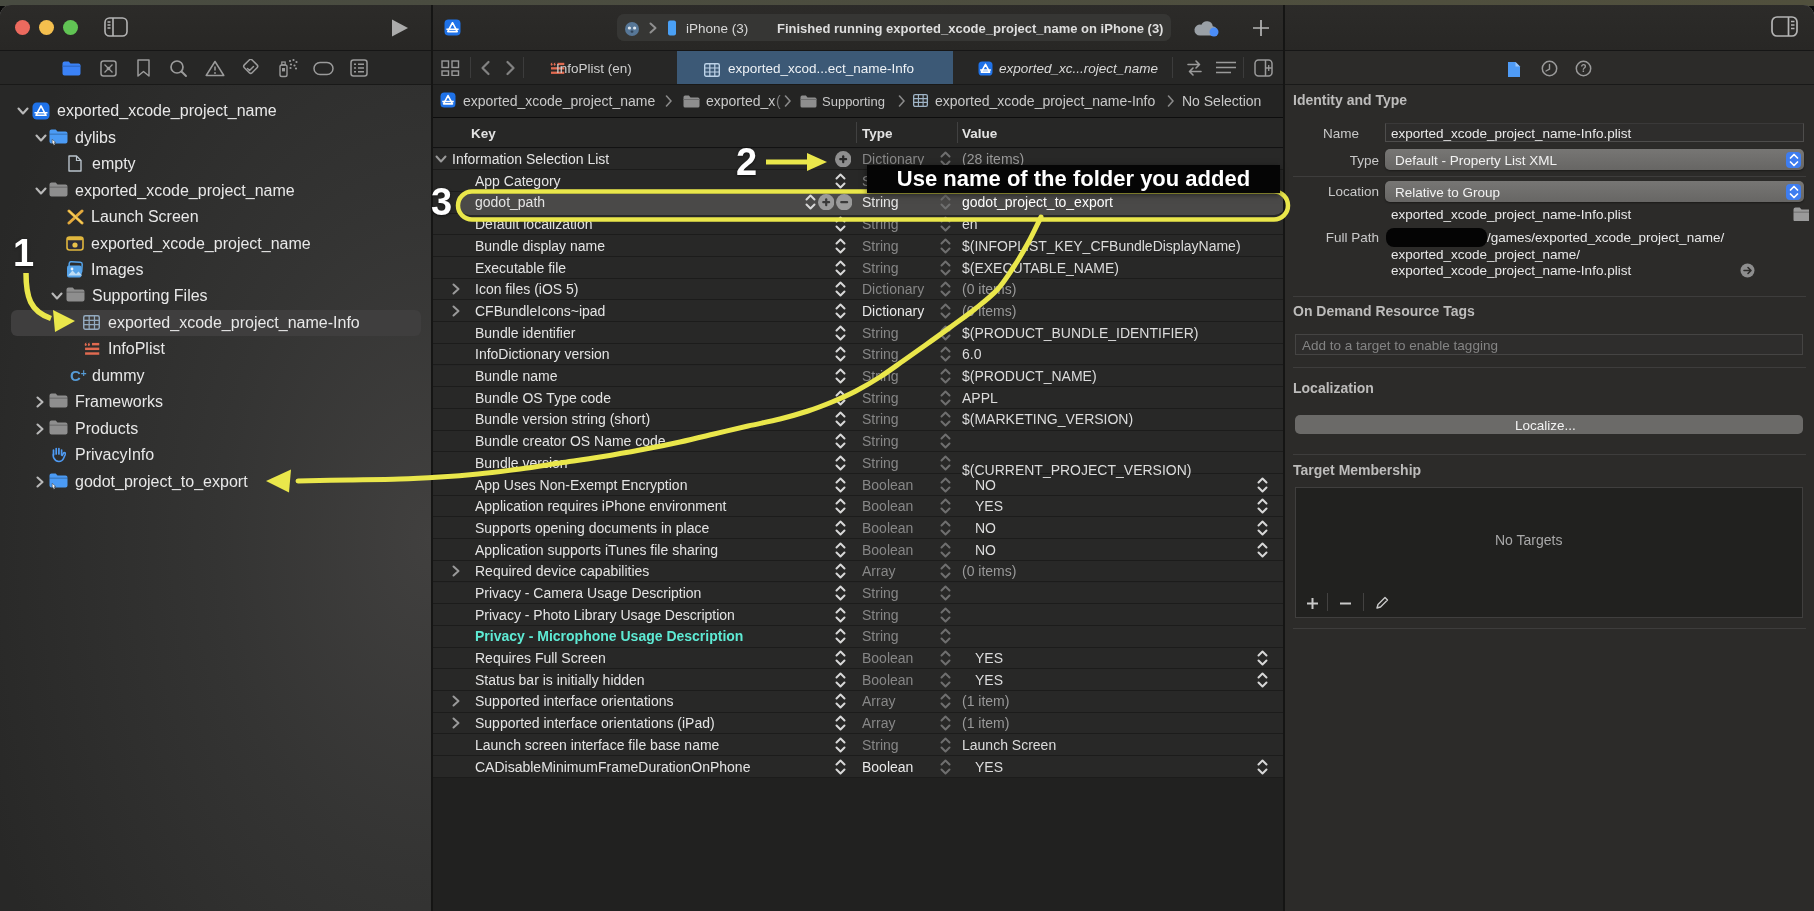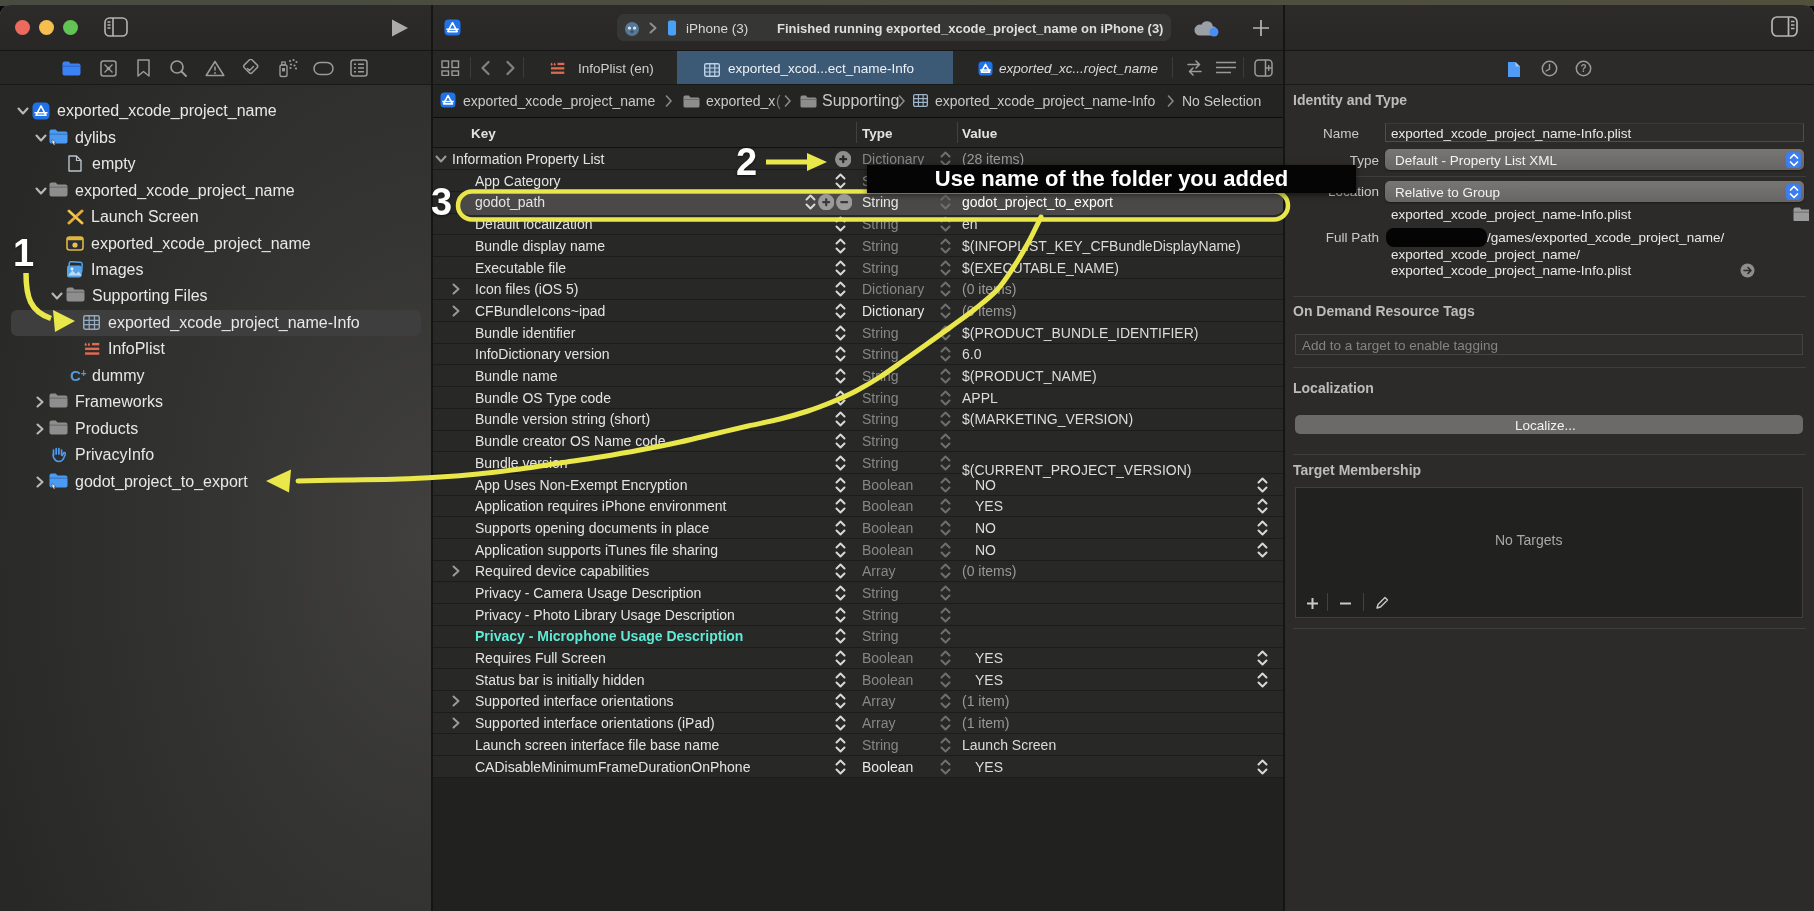--- a/index.html
+++ b/index.html
@@ -124,21 +124,21 @@
       <svg style="position:absolute;left:503px;top:55px" width="15" height="16" viewBox="0 0 15 16">
         <path d="M4.5,2 L10.5,8 L4.5,14" fill="none" stroke="#828282" stroke-width="2.2" stroke-linecap="round" stroke-linejoin="round"></path>
       </svg>
       <div class="abs" style="left:523px;top:52px;width:1px;height:21px;background:#3c3c3c"></div>
       <svg style="position:absolute;left:550px;top:56px" width="15" height="15" viewBox="0 0 15 15">
         <path d="M1.2,4.8 a2,2 0 0 1 1.1,-3.4 l-0.3,1.2 a1,1 0 0 1 0.4,1.6 Z M4.2,4.8 a2,2 0 0 1 1.1,-3.4 l-0.3,1.2 a1,1 0 0 1 0.4,1.6 Z" fill="#e06a50"></path>
         <rect x="7.5" y="1.8" width="6.8" height="2.3" fill="#e06a50"></rect>
         <rect x="1" y="6.2" width="13.3" height="2.3" fill="#e06a50"></rect>
         <rect x="1" y="10.6" width="13.3" height="2.3" fill="#e06a50"></rect>
       </svg>
-      <div style="position:absolute;left:578px;top:63px;transform:translateY(-50%);font-size:13.5px;color:#cfcfcf;font-weight:400;white-space:nowrap;">InfoPlist (en)</div>
+      <div style="position:absolute;left:556px;top:63px;transform:translateY(-50%);font-size:13.5px;color:#cfcfcf;font-weight:400;white-space:nowrap;">InfoPlist (en)</div>
       <div class="abs" style="left:677px;top:46px;width:276px;height:33px;background:#3c5976"></div>
       <svg style="position:absolute;left:704px;top:57px" width="16" height="16" viewBox="0 0 16 16">
         <rect x="0.7" y="1.7" width="14.6" height="12.6" rx="1.5" fill="none" stroke="#bdd3e8" stroke-width="1.4"></rect>
         <line x1="0.7" y1="6" x2="15.3" y2="6" stroke="#bdd3e8" stroke-width="1.2"></line>
         <line x1="0.7" y1="10" x2="15.3" y2="10" stroke="#bdd3e8" stroke-width="1.2"></line>
         <line x1="5.8" y1="1.7" x2="5.8" y2="14.3" stroke="#bdd3e8" stroke-width="1.2"></line>
         <line x1="10.8" y1="1.7" x2="10.8" y2="14.3" stroke="#bdd3e8" stroke-width="1.2"></line>
       </svg>
       <div style="position:absolute;left:728px;top:63px;transform:translateY(-50%);font-size:13.5px;color:#eef2f6;font-weight:400;white-space:nowrap;">exported_xcod...ect_name-Info</div>
       <svg style="position:absolute;left:978px;top:56px" width="15" height="15" viewBox="0 0 15 15">
@@ -181,21 +181,21 @@
       </svg>
       <div style="position:absolute;left:706px;top:96px;transform:translateY(-50%);font-size:14px;color:#c9c9c9;font-weight:400;white-space:nowrap;">exported_x</div>
       <div style="position:absolute;left:776px;top:96px;transform:translateY(-50%);font-size:14px;color:#7e7e7e;font-weight:400;white-space:nowrap;">(</div>
       <svg style="position:absolute;left:784px;top:90px" width="8" height="12" viewBox="0 0 8 12">
         <path d="M1.5,1 L6,6 L1.5,11" fill="none" stroke="#8a8a8a" stroke-width="1.6" stroke-linecap="round" stroke-linejoin="round"></path>
       </svg>
       <svg style="position:absolute;left:800px;top:90px" width="17" height="13" viewBox="0 0 17 13">
         <path d="M0.5,2.2 a1.6,1.6 0 0 1 1.6,-1.6 l3.8,0 l1.6,1.8 l7.4,0 a1.6,1.6 0 0 1 1.6,1.6 l0,7 a1.6,1.6 0 0 1 -1.6,1.6 l-12.8,0 a1.6,1.6 0 0 1 -1.6,-1.6 Z" fill="#8e8e8e"></path>
         <rect x="0.5" y="4" width="16" height="1" fill="#6e6e6e"></rect>
       </svg>
-      <div style="position:absolute;left:822px;top:96px;transform:translateY(-50%);font-size:16px;color:#c9c9c9;font-weight:400;white-space:nowrap;">Supporting</div>
+      <div style="position:absolute;left:822px;top:96px;transform:translateY(-50%);font-size:13px;color:#c9c9c9;font-weight:400;white-space:nowrap;">Supporting</div>
       <svg style="position:absolute;left:898px;top:90px" width="8" height="12" viewBox="0 0 8 12">
         <path d="M1.5,1 L6,6 L1.5,11" fill="none" stroke="#8a8a8a" stroke-width="1.6" stroke-linecap="round" stroke-linejoin="round"></path>
       </svg>
       <svg style="position:absolute;left:913px;top:88px" width="15" height="15" viewBox="0 0 16 16">
         <rect x="0.7" y="1.7" width="14.6" height="12.6" rx="1.5" fill="none" stroke="#9fb4c6" stroke-width="1.4"></rect>
         <line x1="0.7" y1="6" x2="15.3" y2="6" stroke="#9fb4c6" stroke-width="1.2"></line>
         <line x1="0.7" y1="10" x2="15.3" y2="10" stroke="#9fb4c6" stroke-width="1.2"></line>
         <line x1="5.8" y1="1.7" x2="5.8" y2="14.3" stroke="#9fb4c6" stroke-width="1.2"></line>
         <line x1="10.8" y1="1.7" x2="10.8" y2="14.3" stroke="#9fb4c6" stroke-width="1.2"></line>
       </svg>
@@ -237,21 +237,21 @@
       <div class="abs" style="left:433px;top:642.6px;width:850px;height:21.7px;background:#282827;border-bottom:1px solid #1c1c1b"></div>
       <div class="abs" style="left:433px;top:664.3px;width:850px;height:21.7px;background:#282827;border-bottom:1px solid #1c1c1b"></div>
       <div class="abs" style="left:433px;top:686.0px;width:850px;height:21.7px;background:#282827;border-bottom:1px solid #1c1c1b"></div>
       <div class="abs" style="left:433px;top:707.7px;width:850px;height:21.7px;background:#282827;border-bottom:1px solid #1c1c1b"></div>
       <div class="abs" style="left:433px;top:729.4px;width:850px;height:21.7px;background:#282827;border-bottom:1px solid #1c1c1b"></div>
       <div class="abs" style="left:433px;top:751.1px;width:850px;height:21.7px;background:#282827;border-bottom:1px solid #1c1c1b"></div>
       <div class="abs" style="left:459px;top:189.1px;width:826px;height:20.5px;border-radius:12px;background:#4a4948"></div>
       <svg style="position:absolute;left:435px;top:148.9px" width="12" height="10" viewBox="0 0 12 10">
         <path d="M1.5,2.5 L6,7.5 L10.5,2.5" fill="none" stroke="#9a9a9a" stroke-width="2" stroke-linecap="round" stroke-linejoin="round"></path>
       </svg>
-      <div style="position:absolute;left:452px;top:153.9px;transform:translateY(-50%);font-size:14px;color:#e4e4e4;font-weight:400;white-space:nowrap;">Information Property List</div>
+      <div style="position:absolute;left:452px;top:153.9px;transform:translateY(-50%);font-size:14px;color:#e4e4e4;font-weight:400;white-space:nowrap;">Information Selection List</div>
       <svg style="position:absolute;left:834.8px;top:145.7px" width="16" height="16" viewBox="0 0 16 16">
         <circle cx="8.2" cy="8.2" r="8.2" fill="#8f8f8f"></circle>
         <rect x="4.199999999999999" y="7.1" width="8" height="2.2" rx="1" fill="#272727"></rect>
         <rect x="7.1" y="4.199999999999999" width="2.2" height="8" rx="1" fill="#272727"></rect>
       </svg>
       <div style="position:absolute;left:862px;top:153.9px;transform:translateY(-50%);font-size:14px;color:#878787;font-weight:400;white-space:nowrap;">Dictionary</div>
       <svg style="position:absolute;left:938.5px;top:145.9px" width="13" height="16" viewBox="0 0 13 16">
         <path d="M2.5,5.5 L6.5,1.5 L10.5,5.5" fill="none" stroke="#6f6f6f" stroke-width="2" stroke-linecap="round" stroke-linejoin="round"></path>
         <path d="M2.5,10.5 L6.5,14.5 L10.5,10.5" fill="none" stroke="#6f6f6f" stroke-width="2" stroke-linecap="round" stroke-linejoin="round"></path>
       </svg>
@@ -801,14 +801,14 @@
     <path d="M266,481 L291,469.5 L289,492.5 Z" fill="#eae74b"></path>
     <rect x="458" y="191.5" width="830" height="28" rx="14" fill="none" stroke="#eae74b" stroke-width="4.5"></rect>
     <line x1="766" y1="162" x2="808" y2="162" stroke="#eae74b" stroke-width="5"></line>
     <path d="M827,162 L807,153 L807,171 Z" fill="#eae74b"></path>
     <path d="M26,273 C26,297 30,311 51,318.5" fill="none" stroke="#eae74b" stroke-width="5.5"></path>
     <path d="M75,321 L53,310 L55,332 Z" fill="#eae74b"></path>
   </svg>
 <div style="position:absolute;z-index:51;font-weight:700;color:#fff;font-size:38px;text-shadow:0 1px 3px rgba(0,0,0,0.55);left:13px;top:232px">1</div>
 <div style="position:absolute;z-index:51;font-weight:700;color:#fff;font-size:38px;text-shadow:0 1px 3px rgba(0,0,0,0.55);left:736px;top:141px">2</div>
 <div style="position:absolute;z-index:51;font-weight:700;color:#fff;font-size:38px;text-shadow:0 1px 3px rgba(0,0,0,0.55);left:431px;top:181px">3</div>
-<div style="position:absolute;z-index:60;left:867px;top:165px;width:489px;height:28px;background:#050505;display:flex;align-items:center;justify-content:center;box-shadow:0 2px 6px rgba(0,0,0,0.5)">
+<div style="position:absolute;z-index:60;left:867px;top:165px;width:413px;height:28px;background:#050505;display:flex;align-items:center;justify-content:center;box-shadow:0 2px 6px rgba(0,0,0,0.5)">
     <span style="font-size:22px;font-weight:700;color:#fff;white-space:nowrap">Use name of the folder you added</span>
   </div>
 </body></html>

